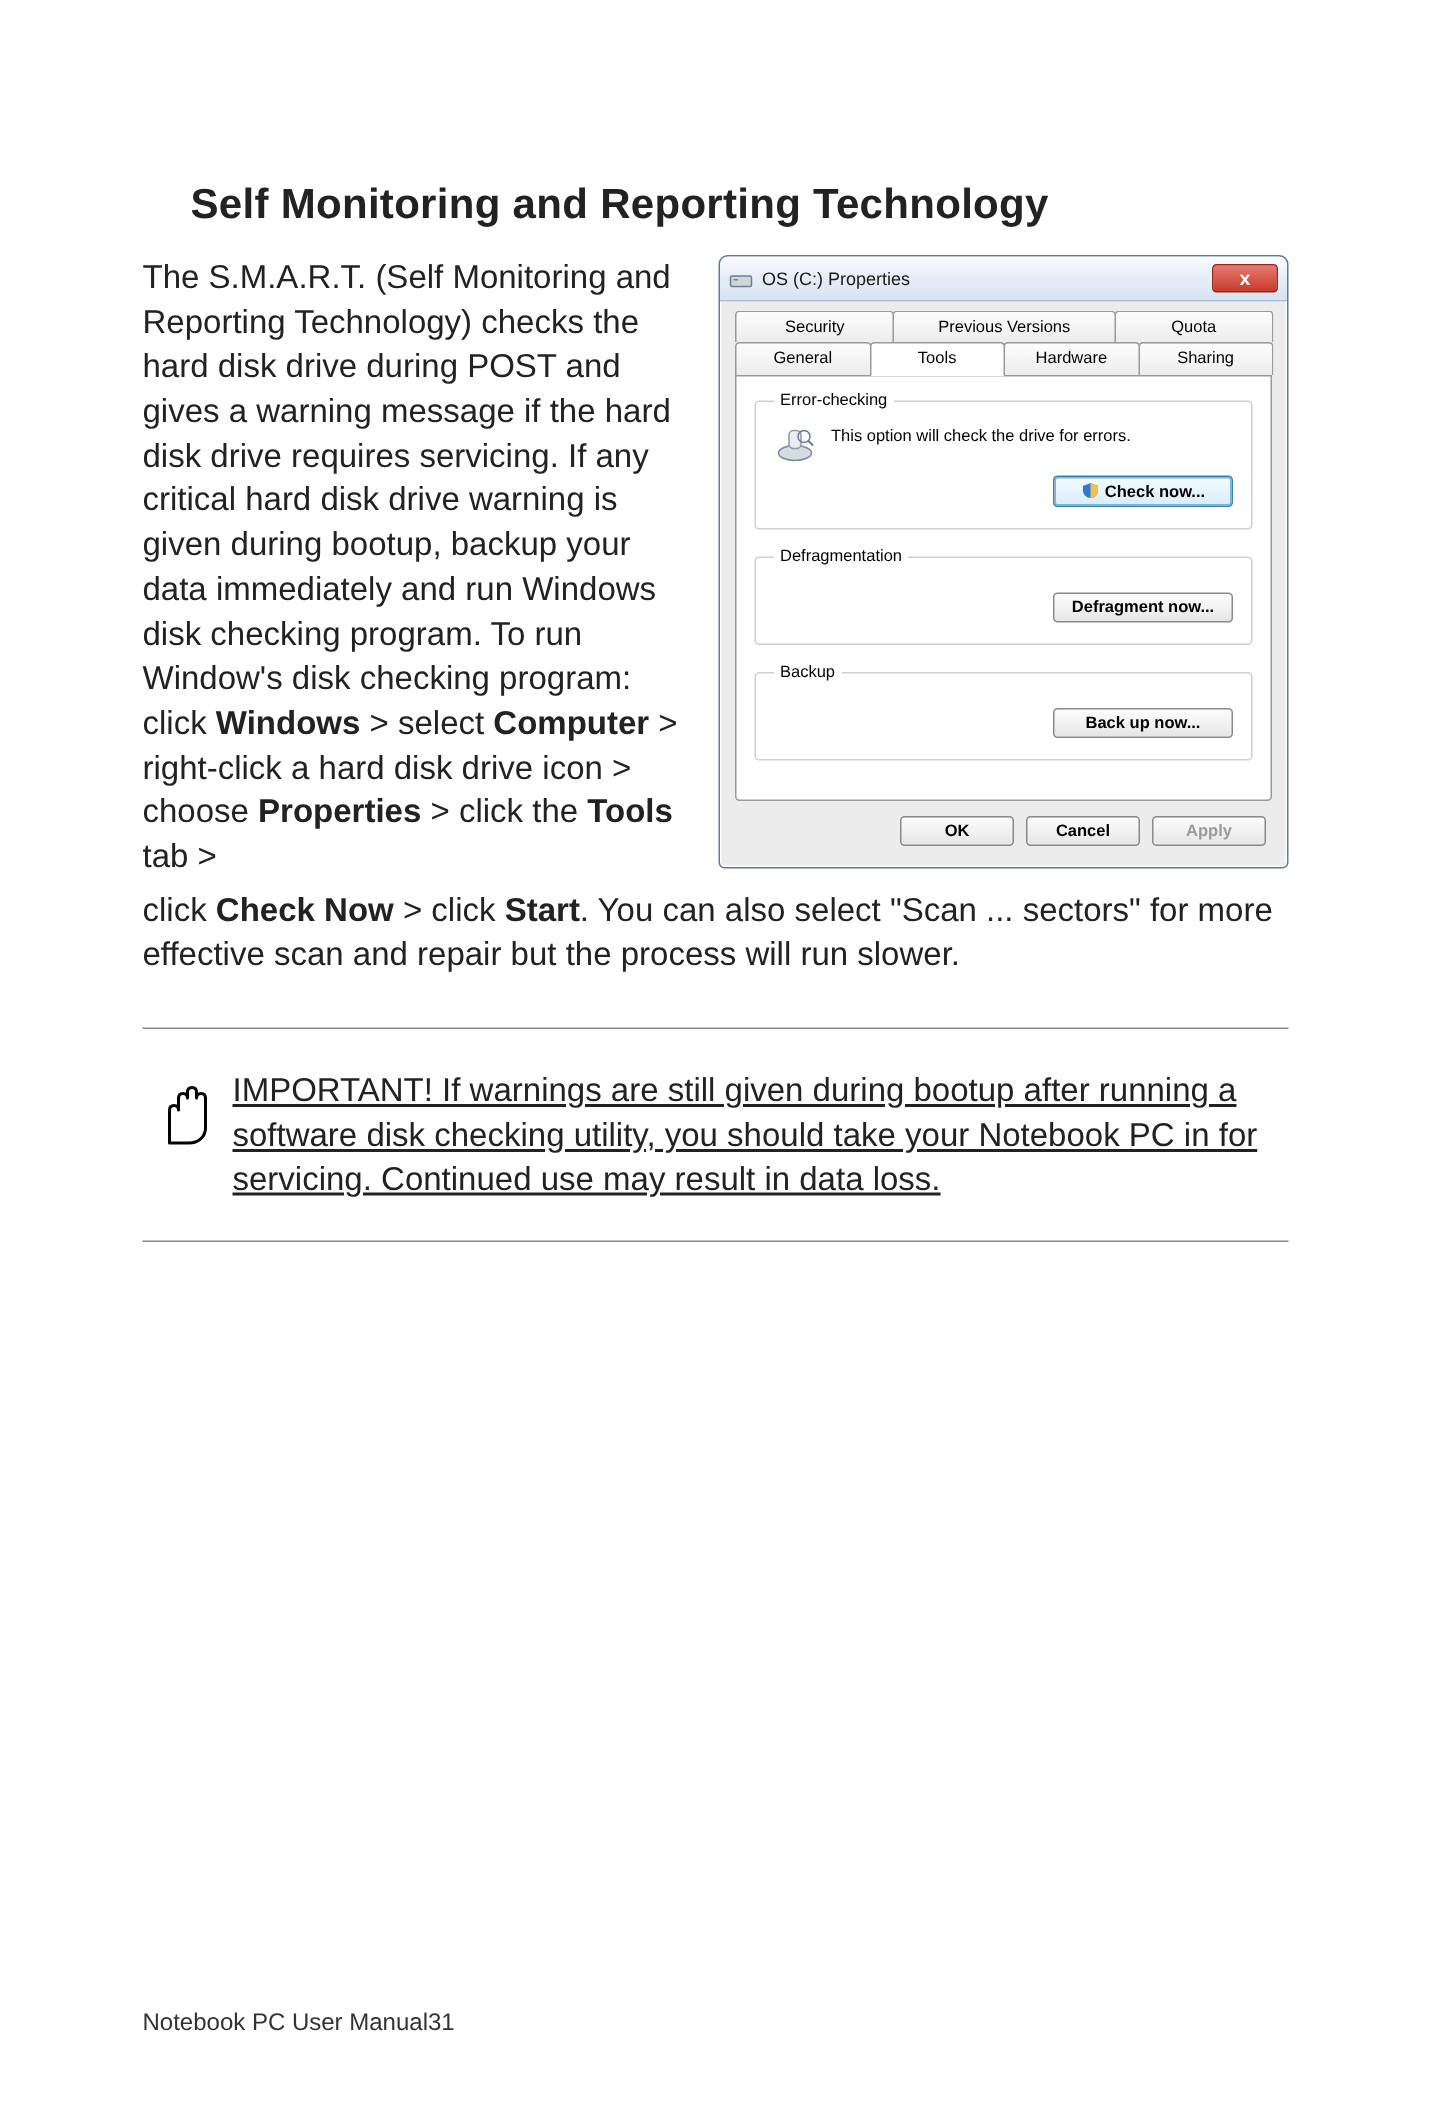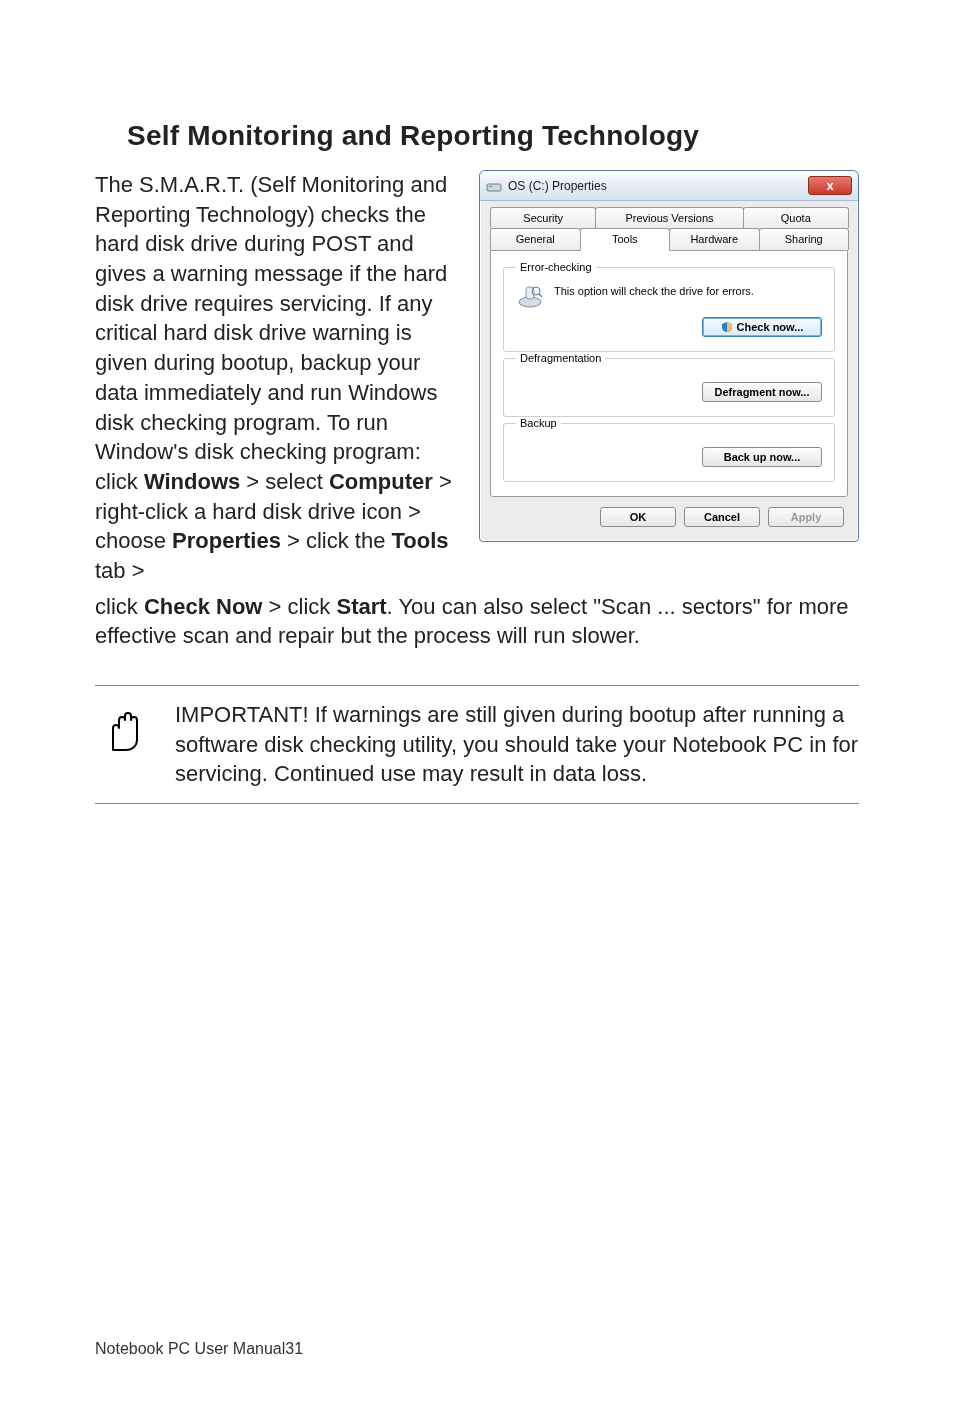--- a/index.html
+++ b/index.html
@@ -19,35 +19,35 @@
   .closebtn span { color:#fff; font-weight:700; font-size:13px; line-height:1; }
   .tab { flex:1; text-align:center; font-size:11px; padding:4px 0; background: linear-gradient(#fdfdfd,#ececec); border:1px solid #9a9a9a; border-bottom:none; border-radius:3px 3px 0 0; margin-right:-1px; color:#000; }
   .tab.back { position:relative; z-index:1; }
   .tab.active { background:#fff; position:relative; z-index:3; border-bottom:1px solid #fff; margin-bottom:-1px; padding-bottom:5px; }
   .tabs-stack { padding: 6px 10px 0 10px; }
   .row1, .row2 { display:flex; }
   .row1 .tab { flex:1; }
   .row2 .tab { flex:1; }
   .tabs-back { display:flex; }
   .tabbody { margin: 0 10px 10px 10px; background:#fff; border:1px solid #9a9a9a; border-radius:0 0 3px 3px; padding: 10px 12px 14px 12px; position:relative; z-index:2; }
-  fieldset.grp { border:1px solid #cfcfcf; border-radius:3px; padding: 10px 12px 14px 12px; margin-bottom: 0; }
+  fieldset.grp { border:1px solid #cfcfcf; border-radius:3px; padding: 10px 12px 14px 12px; margin-bottom: 12px; }
   fieldset.grp legend { font-size:11px; padding:0 4px; color:#000; }
   .grp-inner { display:flex; align-items:flex-start; gap:10px; }
   .grp-inner .desc { font-size:11px; flex:1; padding-top:2px; }
   .grp .btnrow { text-align:right; margin-top:8px; }
   .winbtn { display:inline-block; min-width:120px; padding:3px 10px; font-size:11px; background:linear-gradient(#fdfdfd,#e6e6e6); border:1px solid #8a8a8a; border-radius:3px; text-align:center;font-weight:bold; }
   .winbtn.focus { border:1px solid #3c7fb1; box-shadow: 0 0 0 1px #7bb3db inset; background:linear-gradient(#f5fbff,#d8ecfb); }
   .winbtn.focus .shield { display:inline-block; width:12px; height:12px; vertical-align:-2px; margin-right:4px; }
   .dlg-buttons { display:flex; justify-content:flex-end; gap:8px; padding: 0 14px 14px 0; }
   .dlg-buttons .winbtn { min-width:76px; }
   .dlg-buttons .winbtn.disabled { color:#9a9a9a; }
   .icon-slot { width:28px; flex-shrink:0; display:flex; align-items:flex-start; justify-content:center; }
   .icon-slot svg { width:26px; height:26px; }
   .after-text { font-size:22px; line-height:1.35; margin-top: 6px; }
-  .note-block { margin-top: 34px; border-top:1px solid #888; border-bottom:1px solid #888; padding: 14px 0; display:flex; gap:28px; }
+  .note-block { margin-top: 34px; border-top:1px solid #888; border-bottom:1px solid #888; padding: 26px 0; display:flex; gap:8px;text-decoration:underline; }
   .note-icon { width:52px; flex-shrink:0; padding-left:6px; }
   .note-icon svg { width:46px; height:52px; }
   .note-text { font-size:22px; line-height:1.35; }
   .footer { position:absolute; bottom:60px; left:95px; right:95px; display:flex; justify-content:flex-start; font-size:16px; color:#333; }
 </style>
 </head>
 <body>
 
 <div class="page">
 

